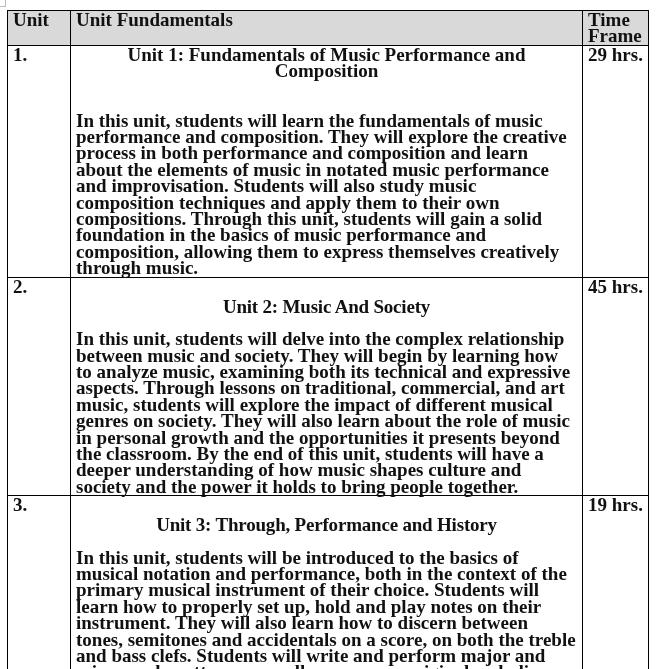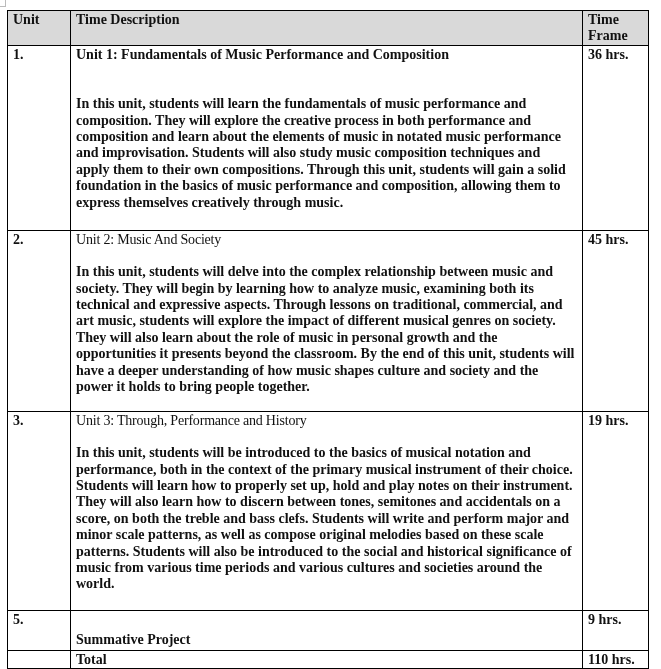--- a/index.html
+++ b/index.html
@@ -3,64 +3,64 @@
   <meta charset="utf-8">
   <style>
     html, body { margin: 0; padding: 0; background: #ffffff; }
     body { width: 661px; height: 669px; position: relative; overflow: hidden;
            font-family: "Liberation Serif", serif; color: #111; }
     .corner-mark { position: absolute; left: 0; top: 0; width: 5px; height: 6px;
                    border-right: 1px solid #bbb; border-bottom: 1px solid #bbb; }
     table.units { position: absolute; left: 7px; top: 10px; width: 641px;
                   border-collapse: collapse; table-layout: fixed; }
     table.units td, table.units th { border: 1px solid #000; vertical-align: top;
-                  padding: 1px 5px 0 5px; font-size: 14px; line-height: 16.4px;
+                  padding: 1px 5px 0 5px; font-size: 19px; line-height: 16.4px;
                   font-weight: bold; text-align: left; }
     table.units th { background: #d9d9d9; }
     col.c1 { width: 63px; } col.c2 { width: 512px; } col.c3 { width: 66px; }
     tr.hdr { height: 32px; }
     tr.r1 { height: 185px; }
     tr.r2 { height: 181px; }
     tr.r3 { height: 199px; }
     tr.r5 { height: 40px; }
     tr.tot { height: 18px; margin-top: 36px; }
-    .title { display: block; }
-    .title.light { font-weight: normal; letter-spacing: -0.2px; }
+    .title { display: block; text-align: center; }
+    .title.light { font-weight: bold; letter-spacing: -0.2px; margin-top: 20px; }
     .gap1 { height: 33px; }
     .gap2 { height: 16px; }
     .desc { display: block; }
     .sum-label { display: block; margin-top: 20px; }
     .tot-cell { line-height: 16px; }
   </style>
 </head>
 <body>
 
 <div class="corner-mark"></div>
 
 <table class="units">
   <colgroup>
       <col class="c1">
       <col class="c2">
       <col class="c3">
     </colgroup>
   <tbody>
       <tr class="hdr">
     <th>Unit</th>
-    <th>Time Description</th>
+    <th>Unit Fundamentals</th>
     <th>Time Frame</th>
   </tr>
 
   <tr class="r1">
     <td>1.</td>
     <td>
       <span class="title">Unit 1: Fundamentals of Music Performance and Composition</span>
       <div class="gap1"></div>
       <span class="desc">In this unit, students will learn the fundamentals of music performance and composition. They will explore the creative process in both performance and composition and learn about the elements of music in notated music performance and improvisation. Students will also study music composition techniques and apply them to their own compositions. Through this unit, students will gain a solid foundation in the basics of music performance and composition, allowing them to express themselves creatively through music.</span>
     </td>
-    <td>36 hrs.</td>
+    <td>29 hrs.</td>
   </tr>
 
   <tr class="r2">
     <td>2.</td>
     <td>
       <span class="title light">Unit 2: Music And Society</span>
       <div class="gap2"></div>
       <span class="desc">In this unit, students will delve into the complex relationship between music and society. They will begin by learning how to analyze music, examining both its technical and expressive aspects. Through lessons on traditional, commercial, and art music, students will explore the impact of different musical genres on society. They will also learn about the role of music in personal growth and the opportunities it presents beyond the classroom. By the end of this unit, students will have a deeper understanding of how music shapes culture and society and the power it holds to bring people together.</span>
     </td>
     <td>45 hrs.</td>

